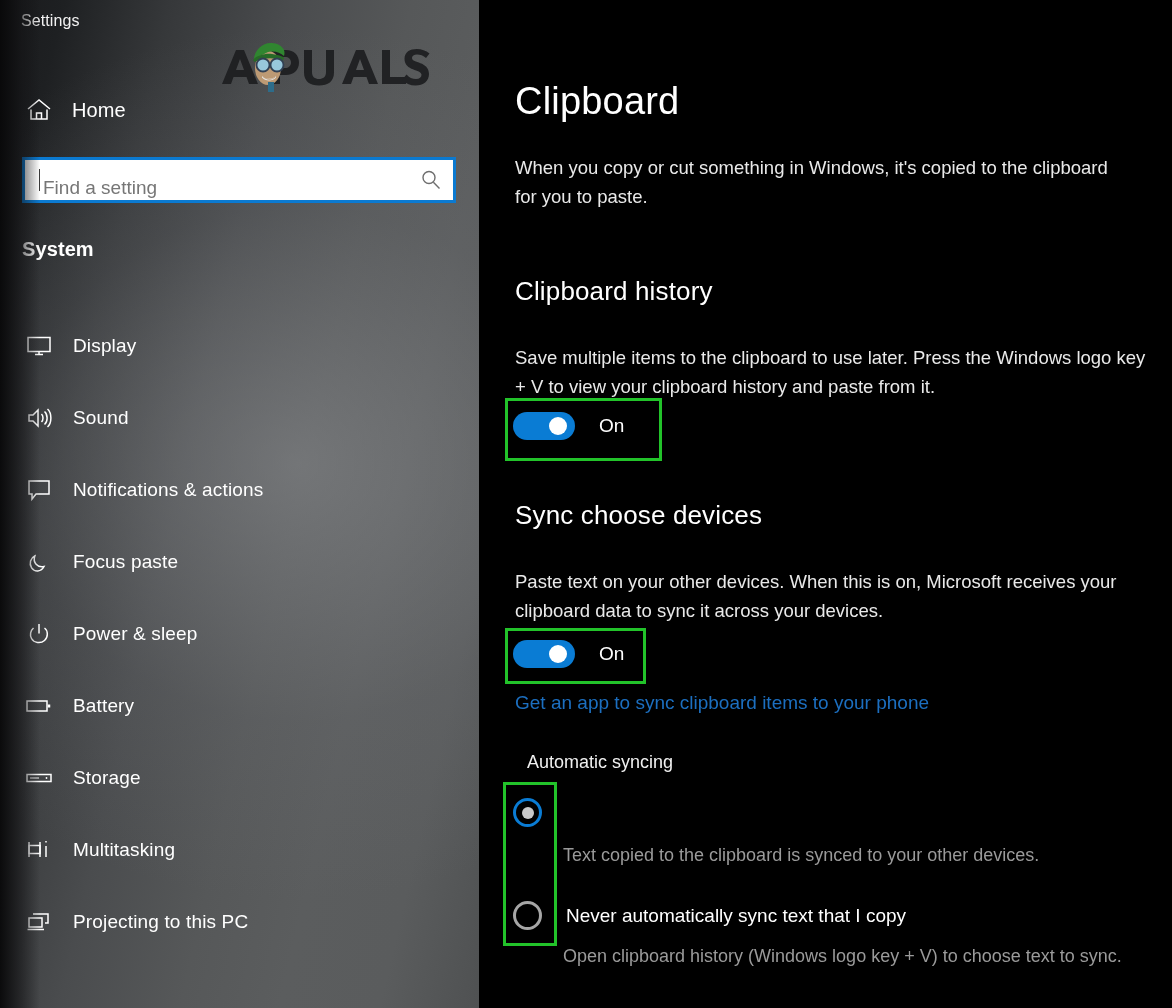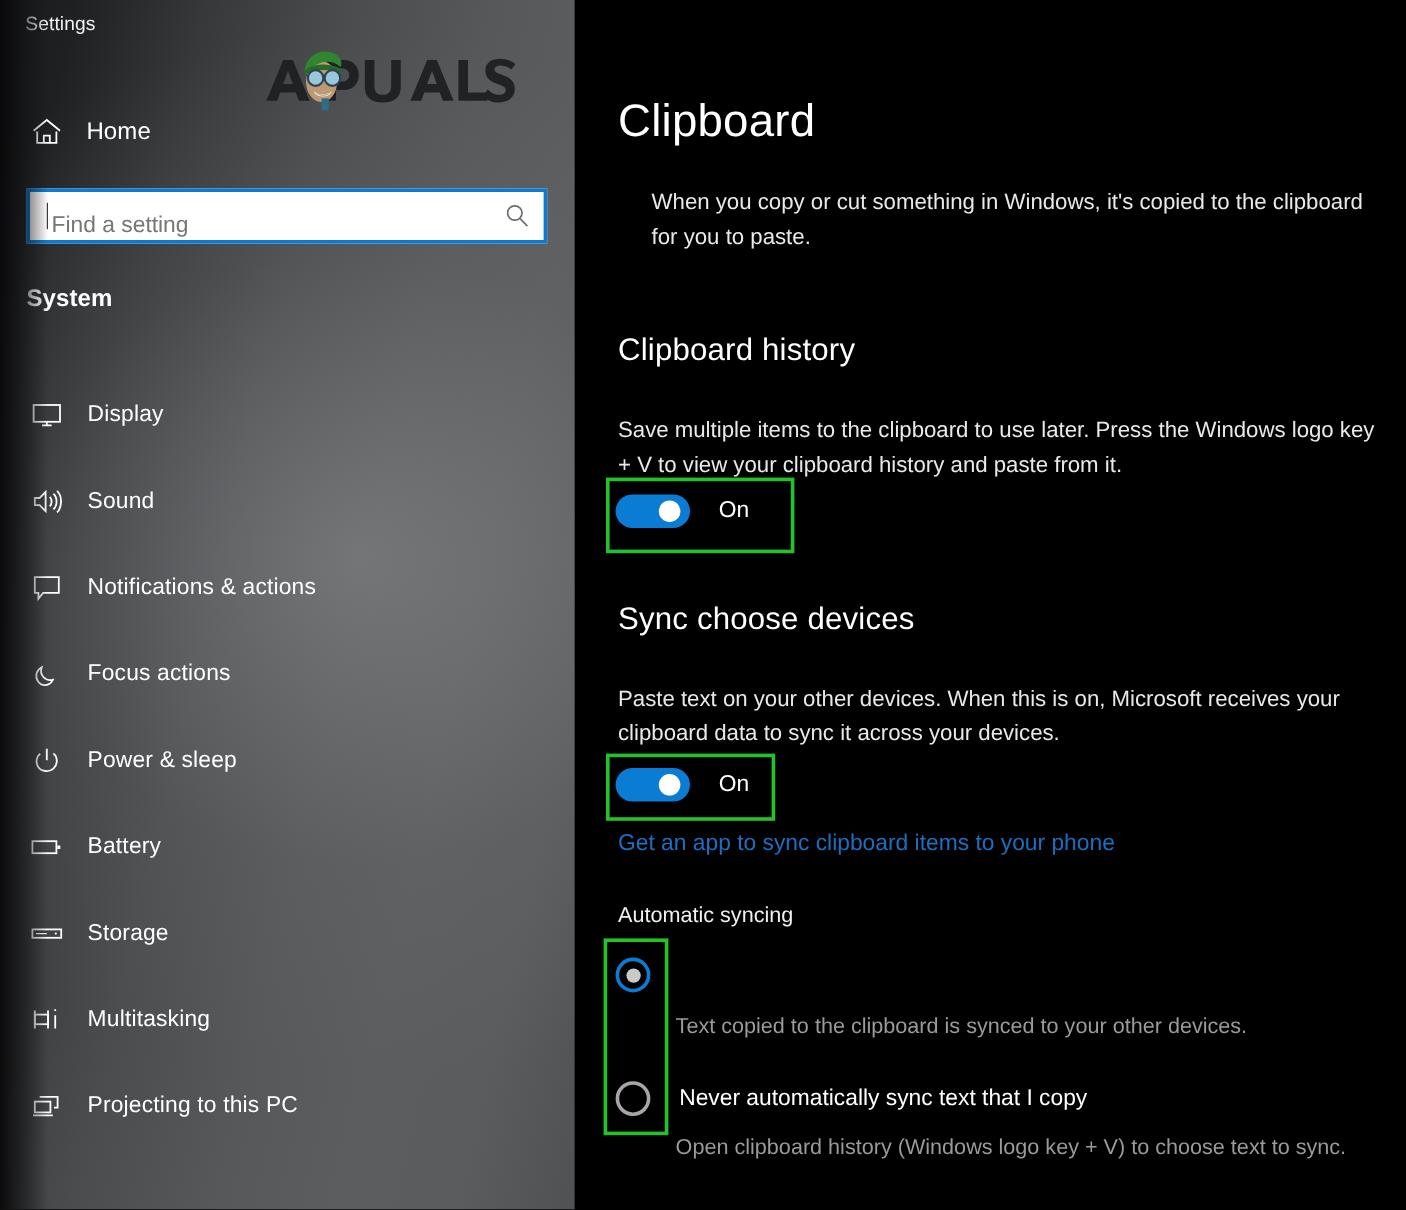--- a/index.html
+++ b/index.html
@@ -180,21 +180,20 @@
   }
 
   .page-desc {
     position: absolute;
     left: 36px;
     top: 153px;
     width: 608px;
     font-size: 18.5px;
     line-height: 29px;
     color: #e9e9e9;
-    margin-left: 28px;
   }
 
   .sub-heading {
     position: absolute;
     left: 36px;
     font-size: 26px;
     font-weight: 300;
     color: #ffffff;
     letter-spacing: 0.15px;
   }
@@ -262,21 +261,21 @@
     left: 36px;
     top: 692px;
     font-size: 19px;
     color: #1c6fc0;
     text-decoration: none;
     cursor: pointer;
   }
 
   .small-heading {
     position: absolute;
-    left: 36px;
+    left: 48px;
     top: 752px;
     font-size: 18px;
     color: #f0f0f0;
   }
 
   .radio-group { position: absolute; left: 0; top: 0; width: 100%; }
 
   .radio-row {
     position: absolute;
     left: 34px;
@@ -415,21 +414,21 @@
         </span>
         <span class="nav-label">Notifications &amp; actions</span>
       </div>
 
       <div class="nav-item">
         <span class="nav-ico">
           <svg width="24" height="24" viewBox="0 0 24 24" fill="none" stroke="#ffffff" stroke-width="1.5">
             <path d="M17 16.5 C10.5 17.8 5.5 12.5 7.8 6 C3.5 8 1.8 13.5 4.6 17.8 C7.6 22.3 14.2 22 17 16.5 Z"></path>
           </svg>
         </span>
-        <span class="nav-label">Focus actions</span>
+        <span class="nav-label">Focus paste</span>
       </div>
 
       <div class="nav-item">
         <span class="nav-ico">
           <svg width="24" height="24" viewBox="0 0 24 24" fill="none" stroke="#ffffff" stroke-width="1.5">
             <path d="M6.5 6 C3.5 8.5 2.5 13 4.5 16.5 C7 21 13.5 22 17.5 18.5 C21.5 15 21 8.5 17.5 6"></path>
             <path d="M12 2 L12 11.5"></path>
           </svg>
         </span>
         <span class="nav-label">Power &amp; sleep</span>

